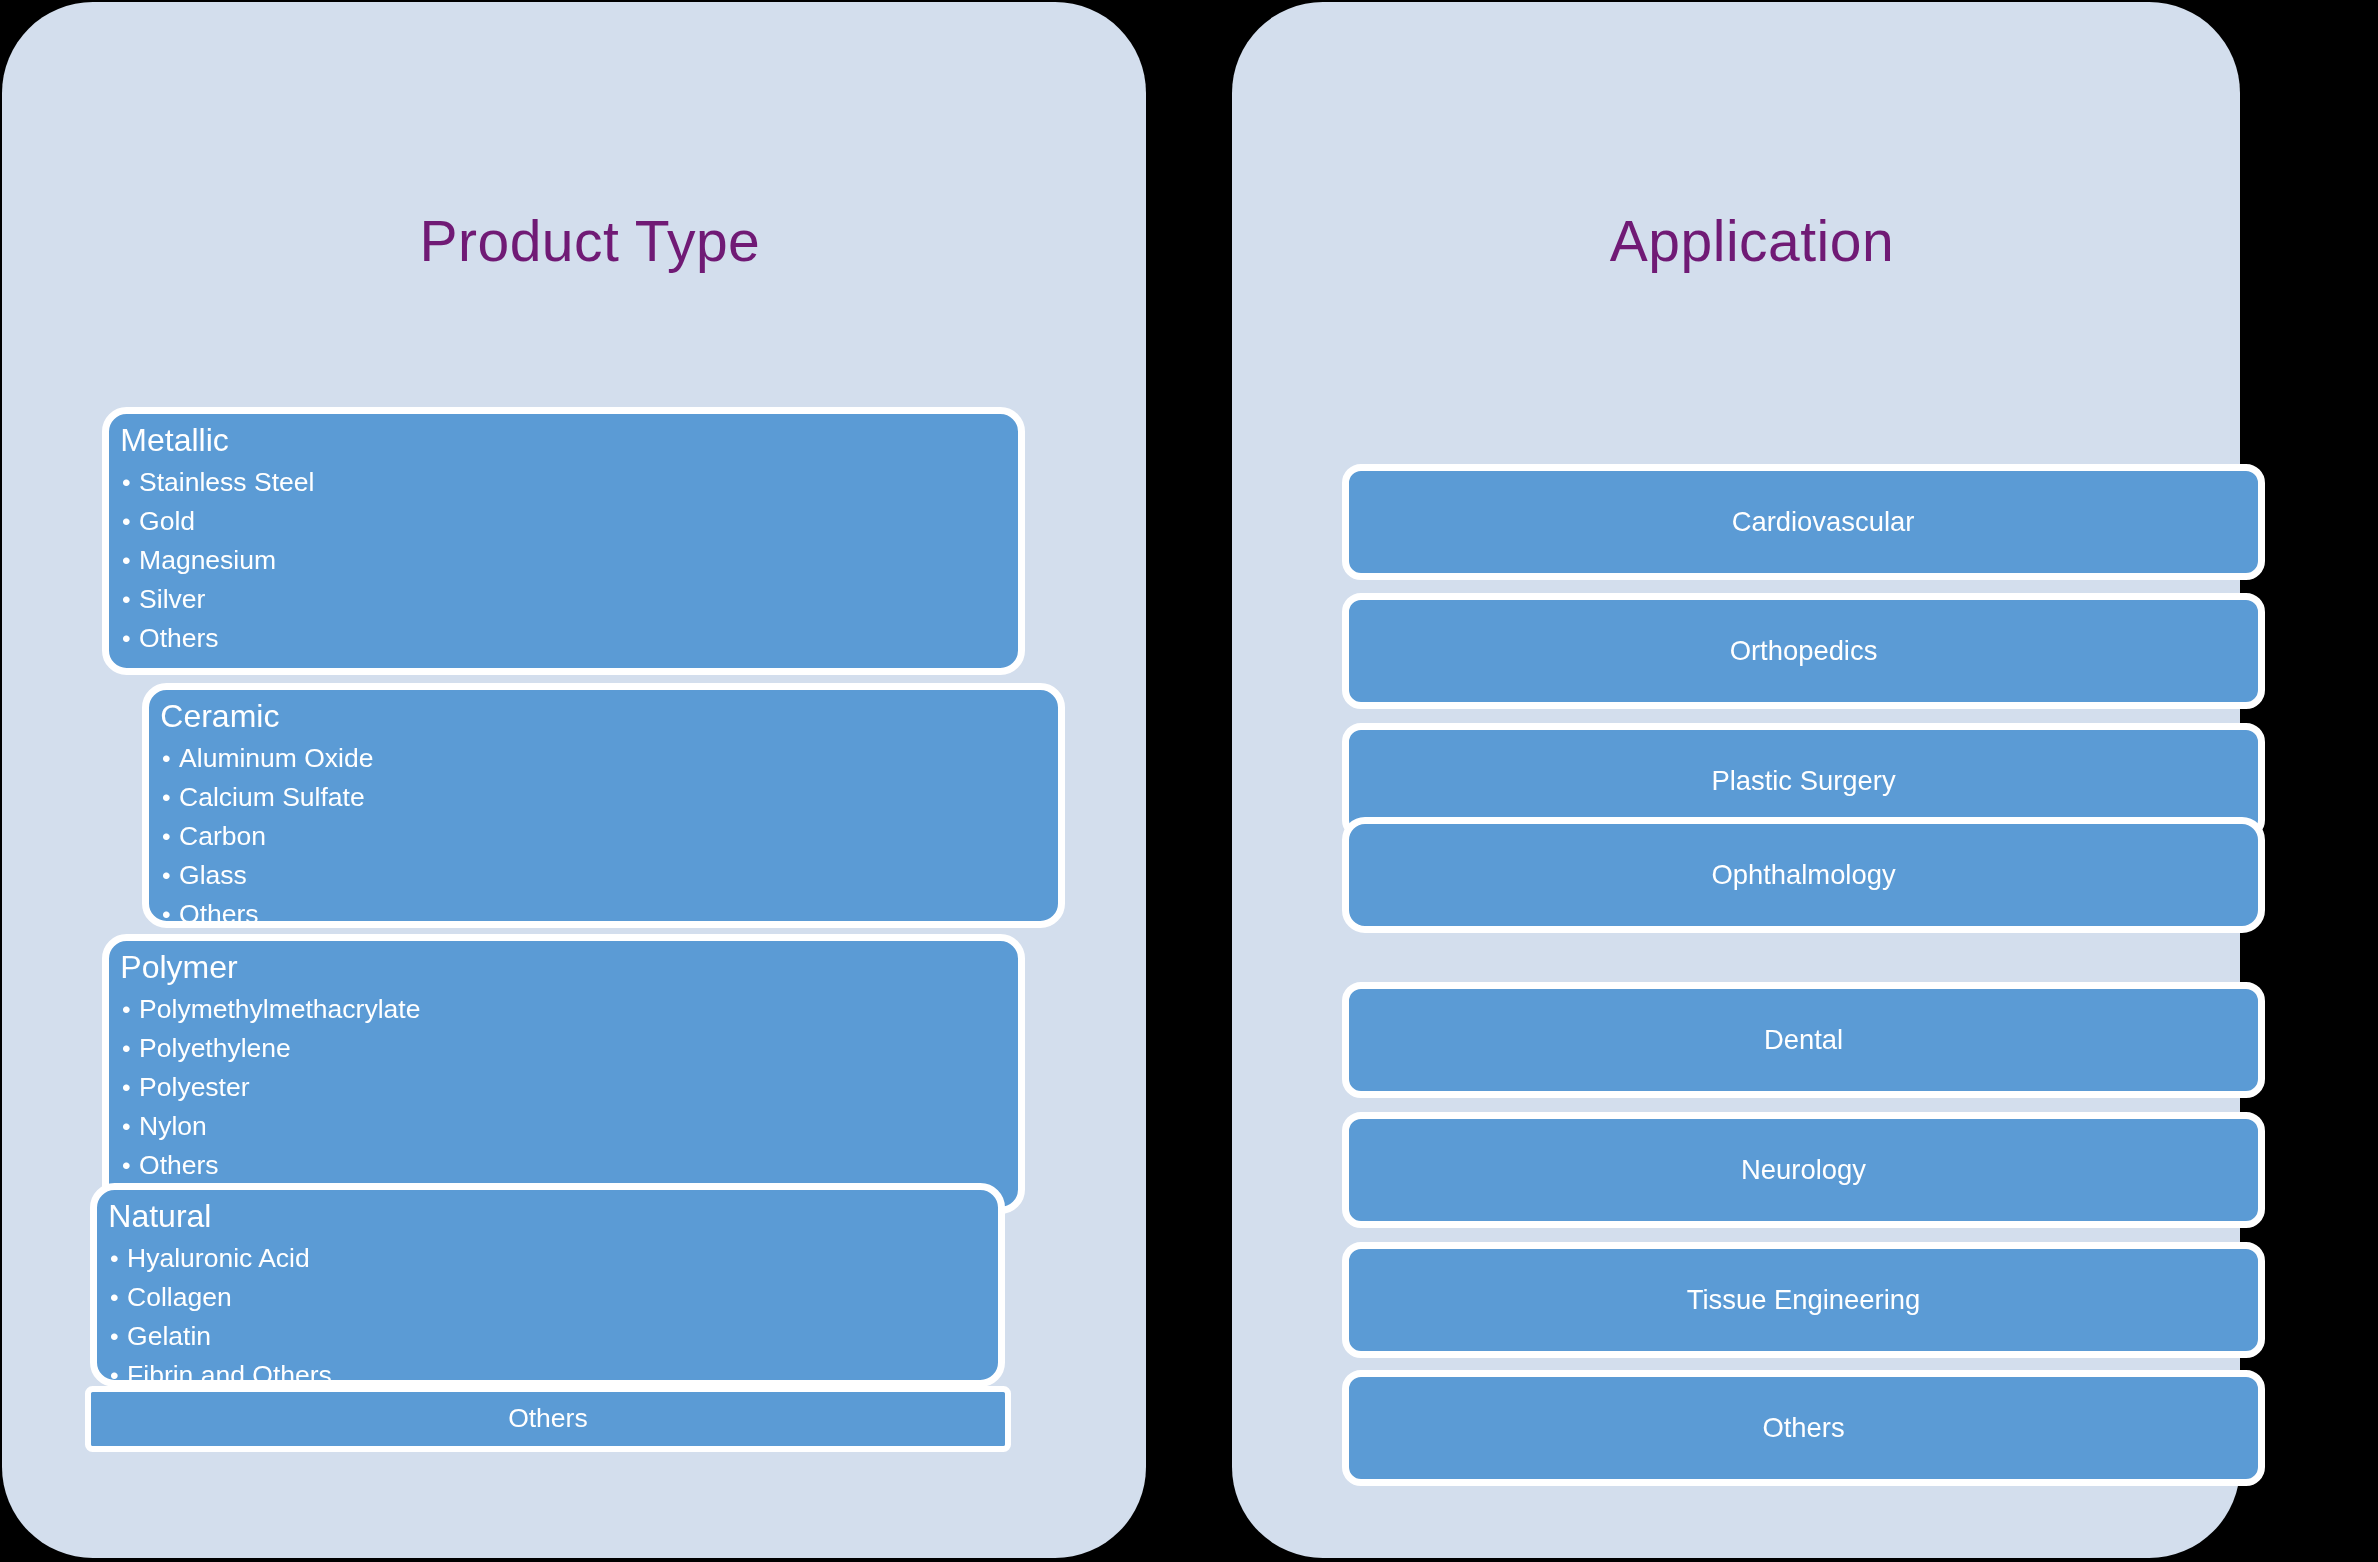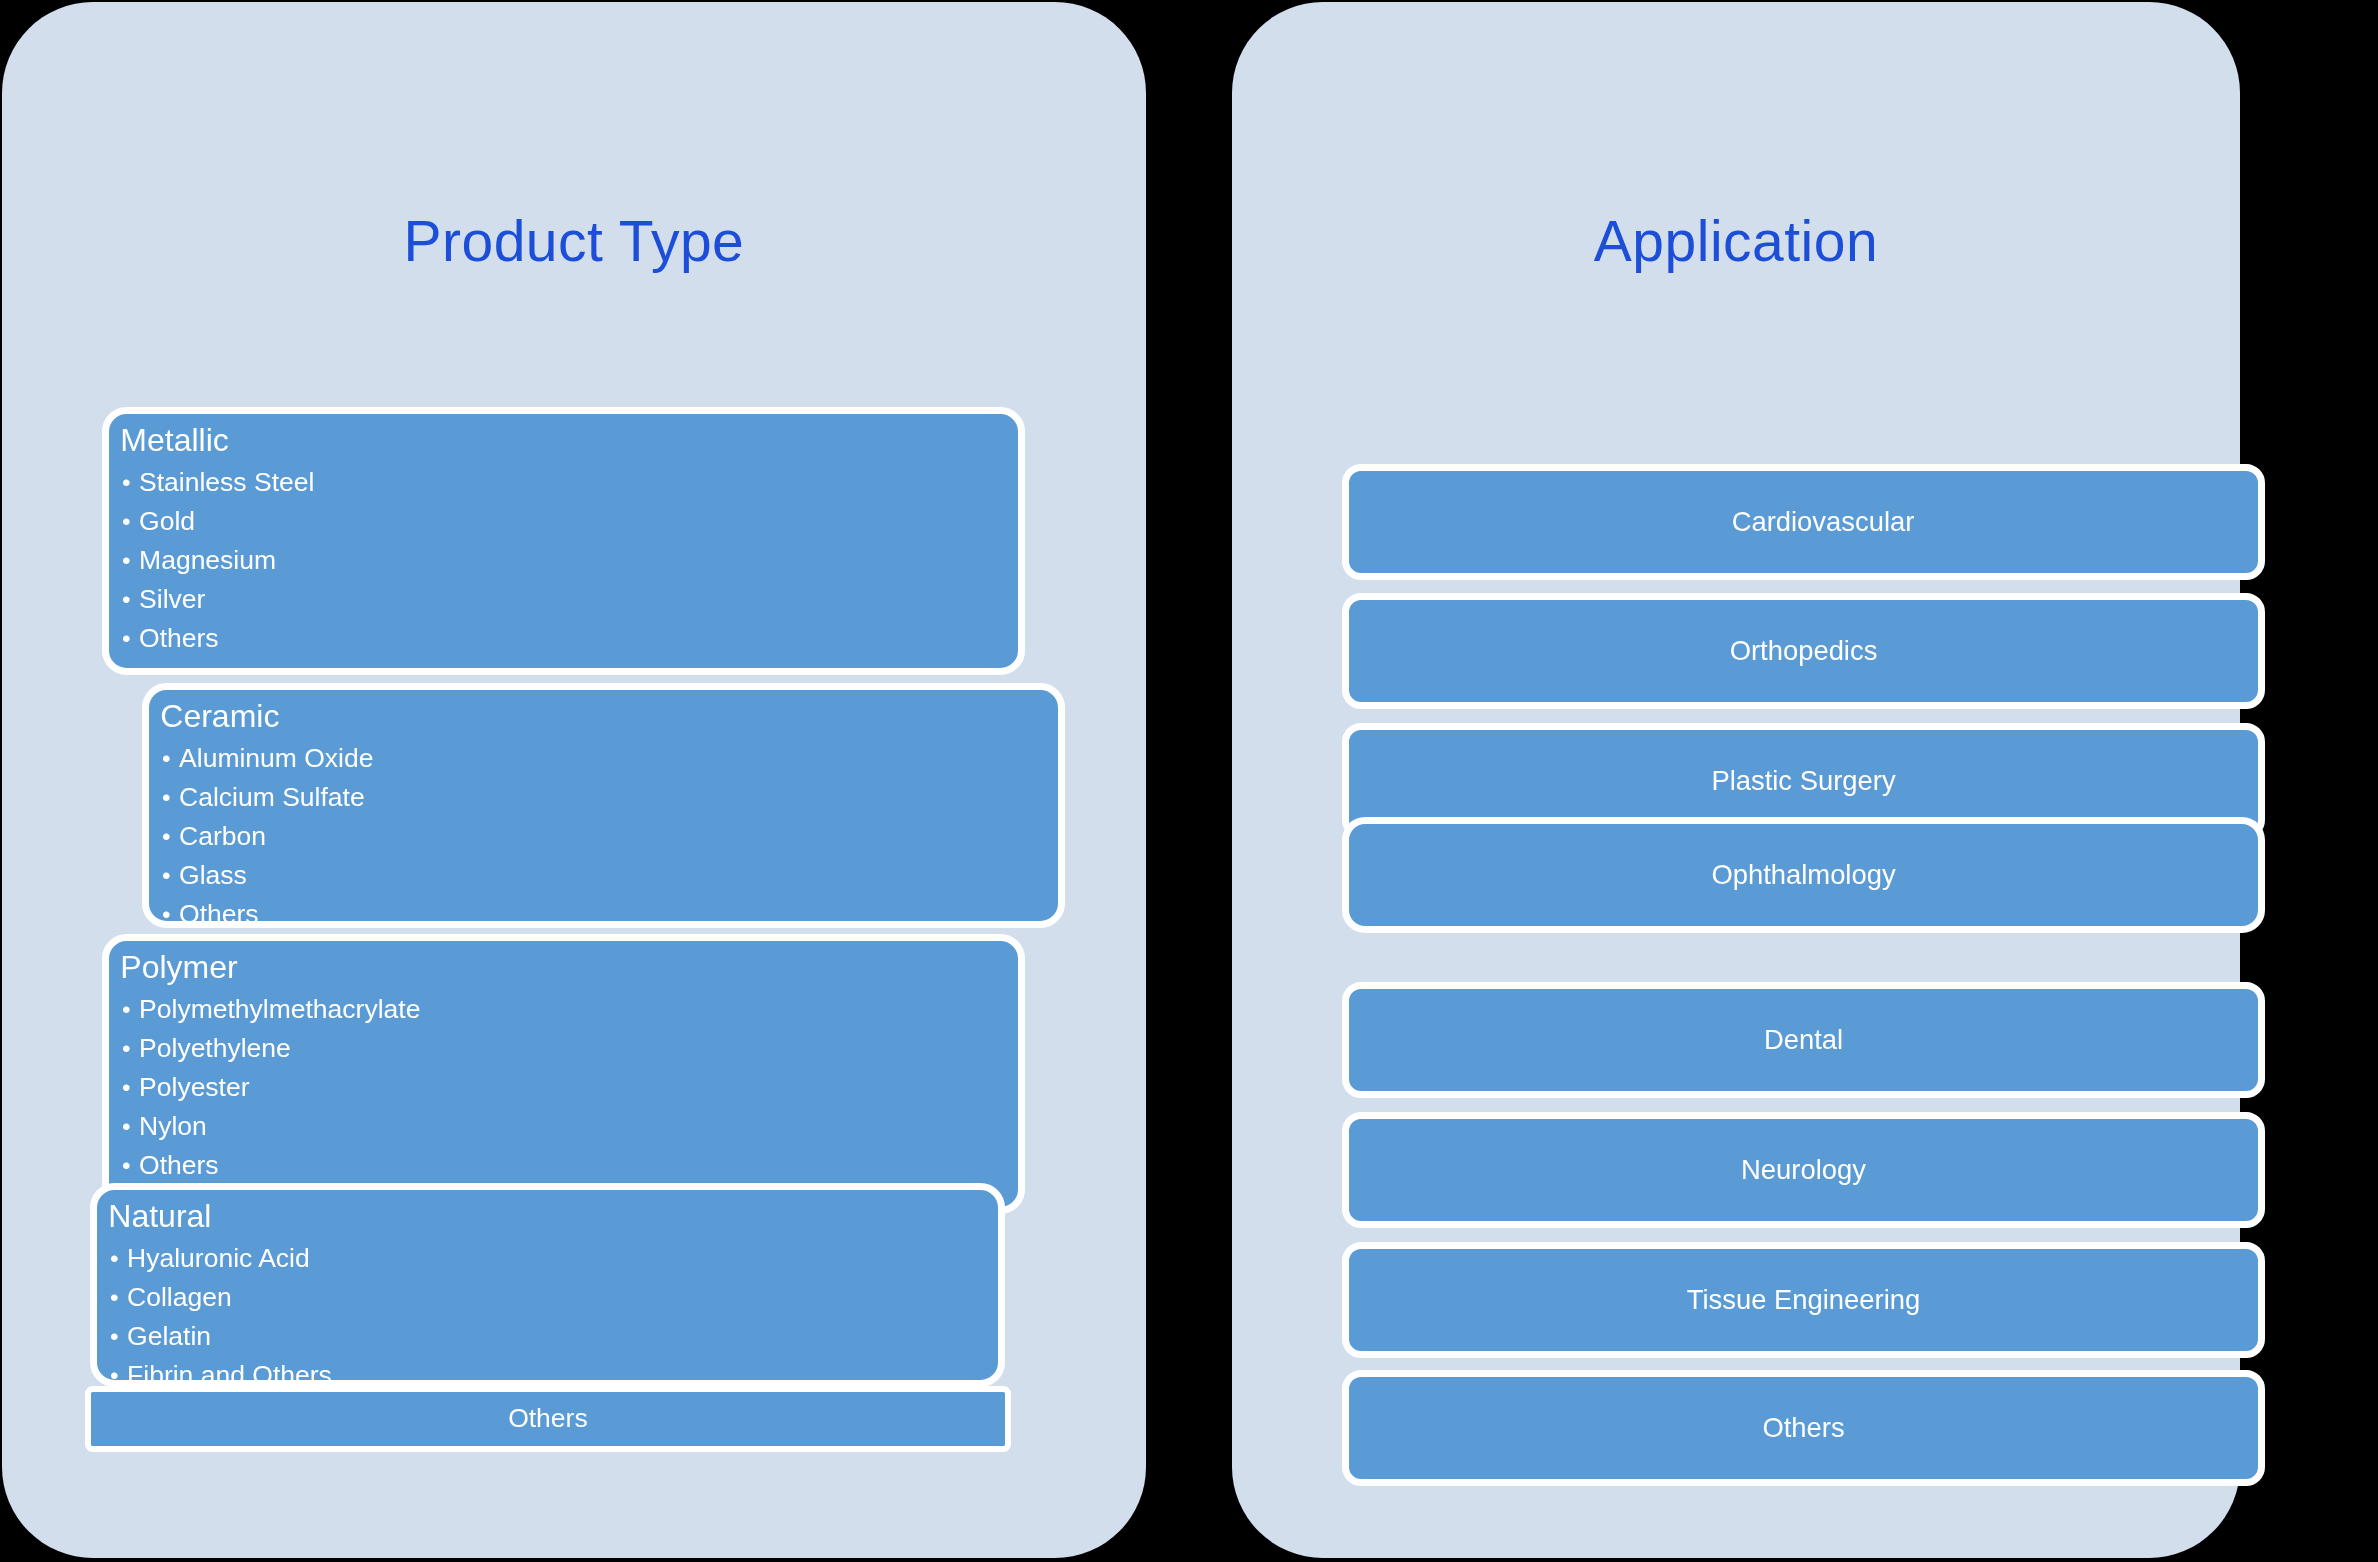--- a/index.html
+++ b/index.html
@@ -21,26 +21,26 @@
     height: 1556px;
     background: #d3deed;
     border-radius: 91px;
   }
   #left-panel  { left: 1.9px;    width: 1144px; }
   #right-panel { left: 1232px; width: 1008px; }
 
   .panel-title {
     position: absolute;
     top: 206px;
-    left: 0;
+    left: 16px;
     width: 100%;
     text-align: center;
     font-size: 57px;
     letter-spacing: 0.5px;
-    color: #1d4ed8;
+    color: #701a75;
   }
 
   
   .group-box {
     position: absolute;
     box-sizing: border-box;
     background: #5b9bd5;
     border: 7.6px solid #ffffff;
     border-radius: 24.6px;
     overflow: hidden;

